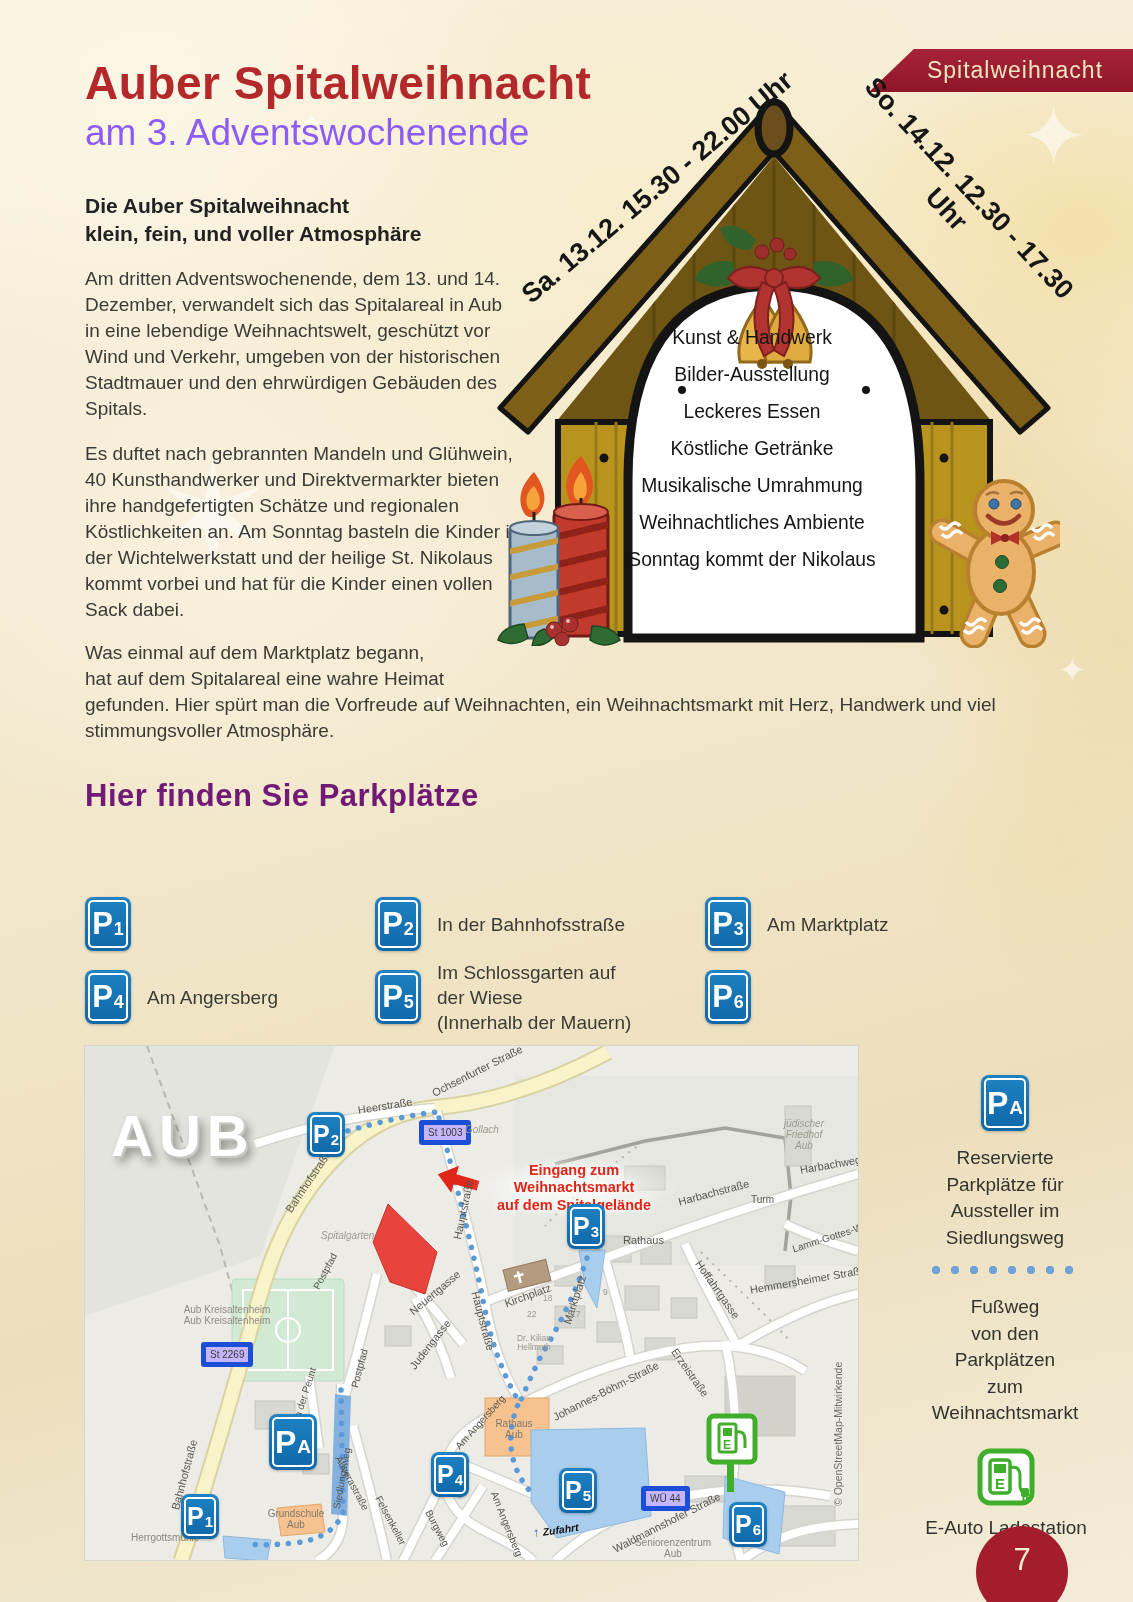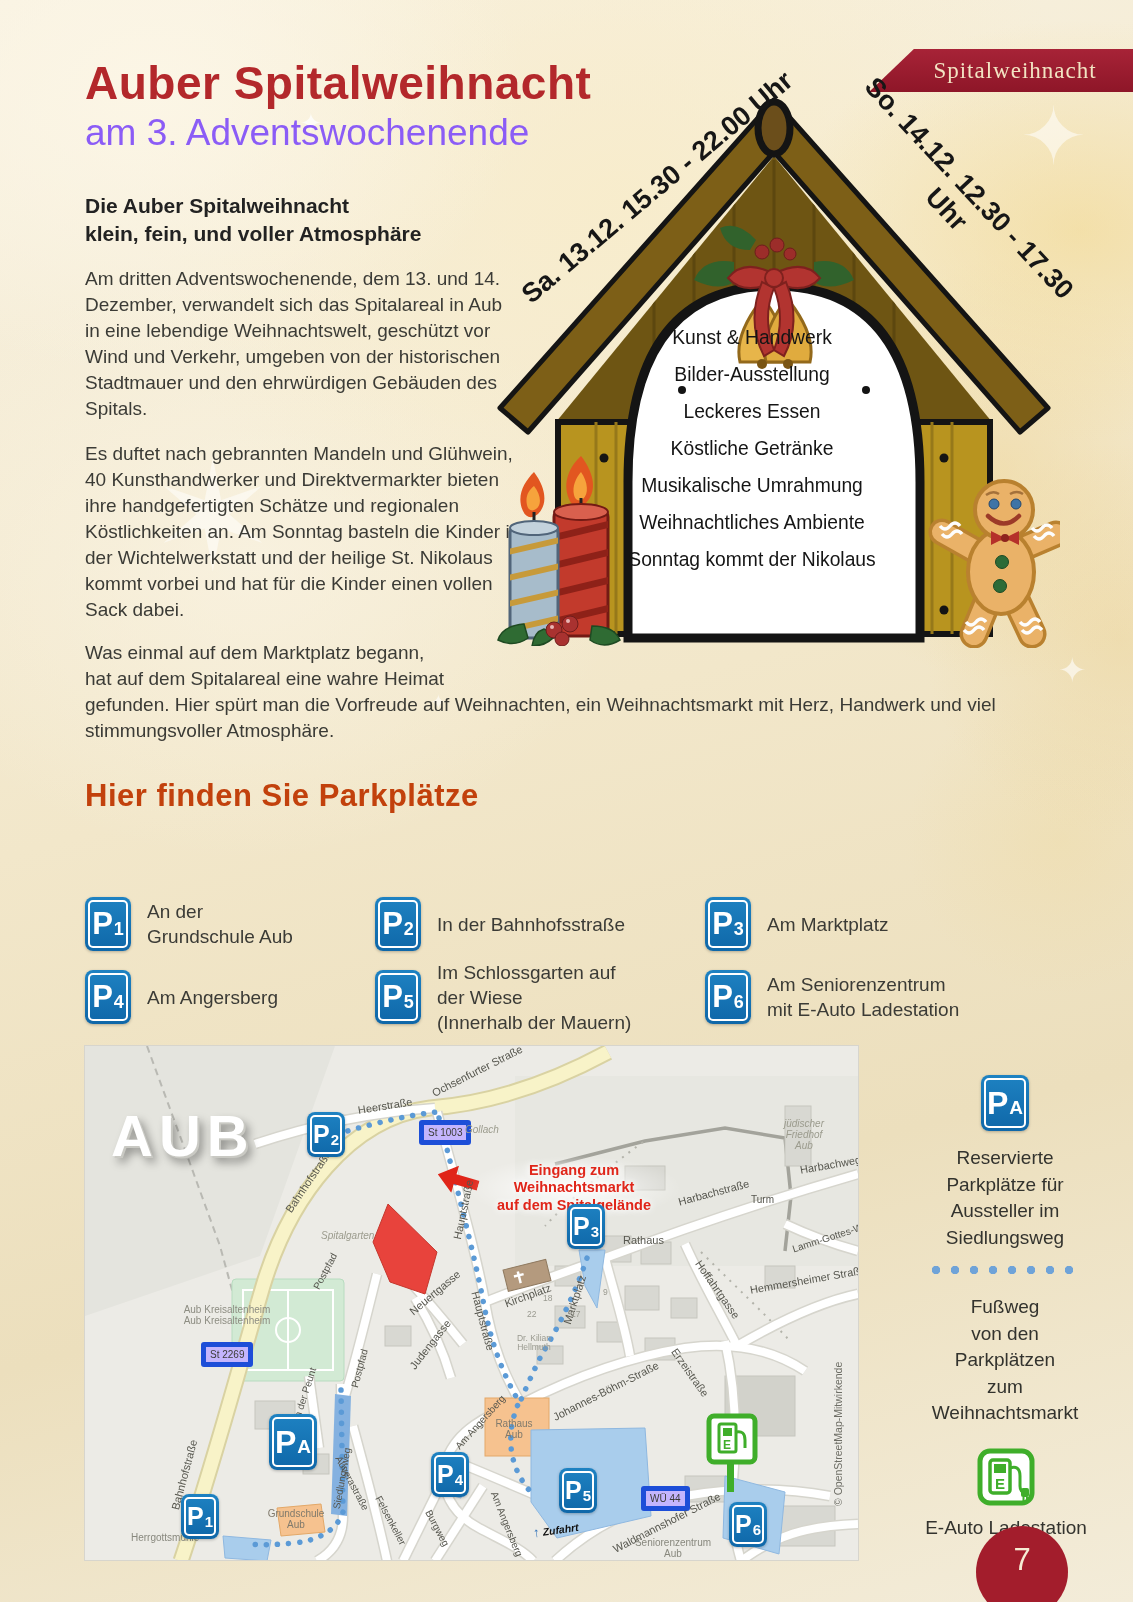--- a/index.html
+++ b/index.html
@@ -17,30 +17,30 @@
   }
   .abs{position:absolute}
   .pre{white-space:pre-line}
   .ctr{text-align:center}
   
   .spark{position:absolute;color:rgba(255,255,255,.75);pointer-events:none}
   
   .ribbon{left:869px;top:49px;width:264px;height:43px;background:linear-gradient(180deg,#a72337,#8e1628);
     clip-path:polygon(17% 0,100% 0,100% 100%,0 100%);display:flex;align-items:center;justify-content:center;
     padding-left:28px;box-sizing:border-box}
-  .ribbon span{font-family:Liberation Serif, serif;font-size:23px;color:#f2e4c3;letter-spacing:1px}
+  .ribbon span{font-family:Liberation Sans, sans-serif;font-size:23px;color:#f2e4c3;letter-spacing:1px}
   
   .title{left:85px;top:56px;font-size:46px;font-weight:700;color:#b3282b;letter-spacing:.5px}
   .subtitle{left:85px;top:112px;font-size:37px;font-weight:500;color:#8b5cf6}
   .lead{left:85px;top:192px;font-size:21px;font-weight:700;color:#222;line-height:28px}
   .para{font-size:19px;line-height:26px;color:#3b3b36}
   
   .hours{font-size:27px;font-weight:700;color:#161616;text-align:center}
   
-  .pheading{left:85px;top:778px;font-size:31px;font-weight:700;color:#c2410c;letter-spacing:.5px}
+  .pheading{left:85px;top:778px;font-size:31px;font-weight:700;color:#701a75;letter-spacing:.5px}
   
   .psign{position:absolute;background:linear-gradient(180deg,#1e82c2,#0f67a8);border-radius:8px;
     box-shadow:0 1px 3px rgba(0,0,0,.25)}
   .psign::before{content:"";position:absolute;inset:3px;border:2px solid #fff;border-radius:5px}
   .pp{position:relative;display:flex;align-items:center;justify-content:center;height:100%;
     color:#fff;font-weight:700}
   .pp sub{margin-left:1px;transform:translateY(5px)}
   .psign.lg{width:46px;height:54px}.psign.lg .pp{font-size:31px}.psign.lg sub{font-size:18px}
   .psign.md{width:38px;height:45px}.psign.md .pp{font-size:25px}.psign.md sub{font-size:15px}
   .psign.xl{width:48px;height:56px}.psign.xl .pp{font-size:32px}.psign.xl sub{font-size:19px}
@@ -255,22 +255,20 @@
 
 <div class="abs pheading">Hier finden Sie Parkplätze</div>
 
 <div class="park-item" style="left:85px;top:885px">
   <div class="psign lg">
       <span class="pp">
         <span>P</span>
         <sub>1</sub>
       </span>
     </div>
-  <div class="park-label pre">An der
-Grundschule Aub</div>
 </div>
 <div class="park-item" style="left:375px;top:885px">
   <div class="psign lg">
       <span class="pp">
         <span>P</span>
         <sub>2</sub>
       </span>
     </div>
   <div class="park-label pre">In der Bahnhofsstraße</div>
 </div>
@@ -303,22 +301,20 @@
 der Wiese
 (Innerhalb der Mauern)</div>
 </div>
 <div class="park-item" style="left:705px;top:958px">
   <div class="psign lg">
       <span class="pp">
         <span>P</span>
         <sub>6</sub>
       </span>
     </div>
-  <div class="park-label pre">Am Seniorenzentrum
-mit E-Auto Ladestation</div>
 </div>
 
 <div class="abs map">
   <svg width="773" height="515" viewBox="0 0 773 515">
     <rect width="773" height="515" fill="#ecebe6"></rect>
     <polygon points="0,0 250,0 175,210 0,270" fill="#e4e4de"></polygon>
     <rect x="430" y="30" width="343" height="190" fill="#e7e7e1"></rect>
 
     <path d="M62,0 L95,90 L135,200 L152,262" stroke="#b9b9b3" stroke-width="2" stroke-dasharray="7 5" fill="none"></path>
 

